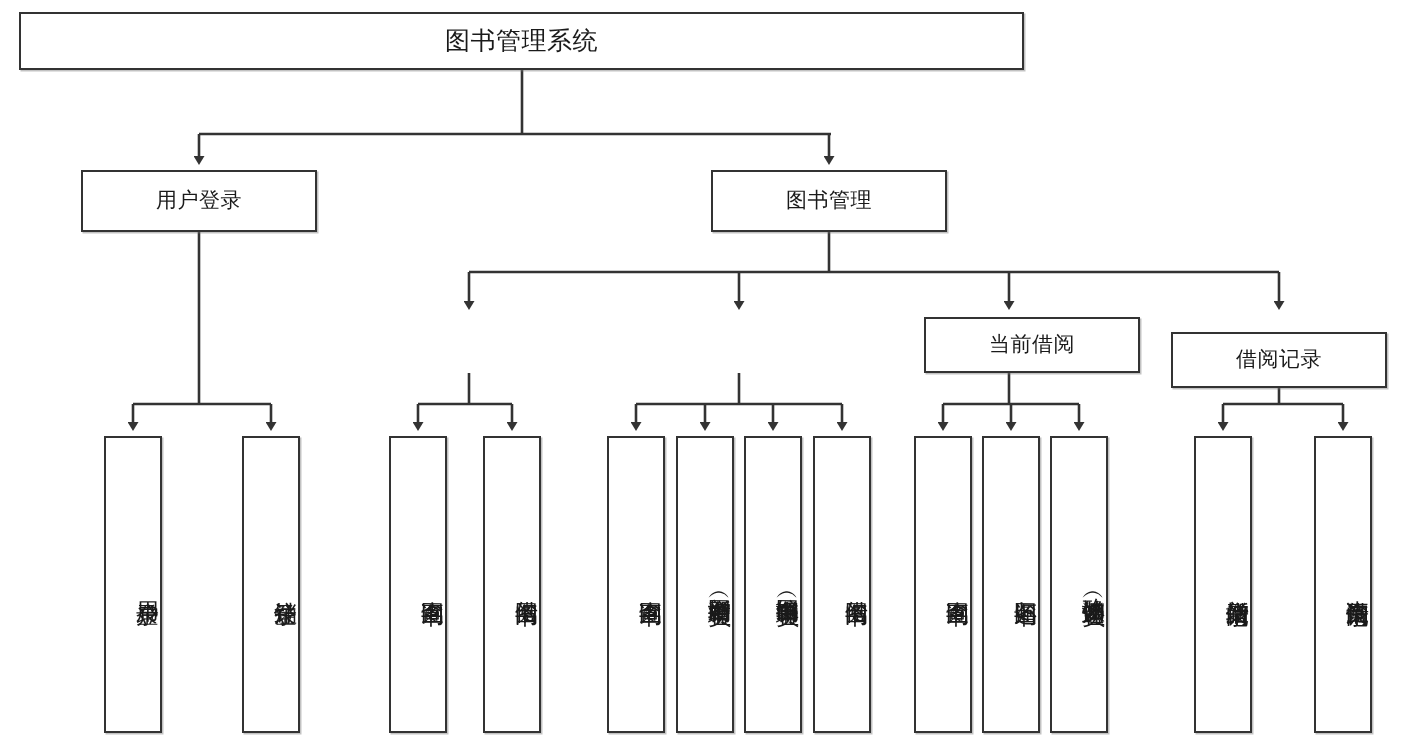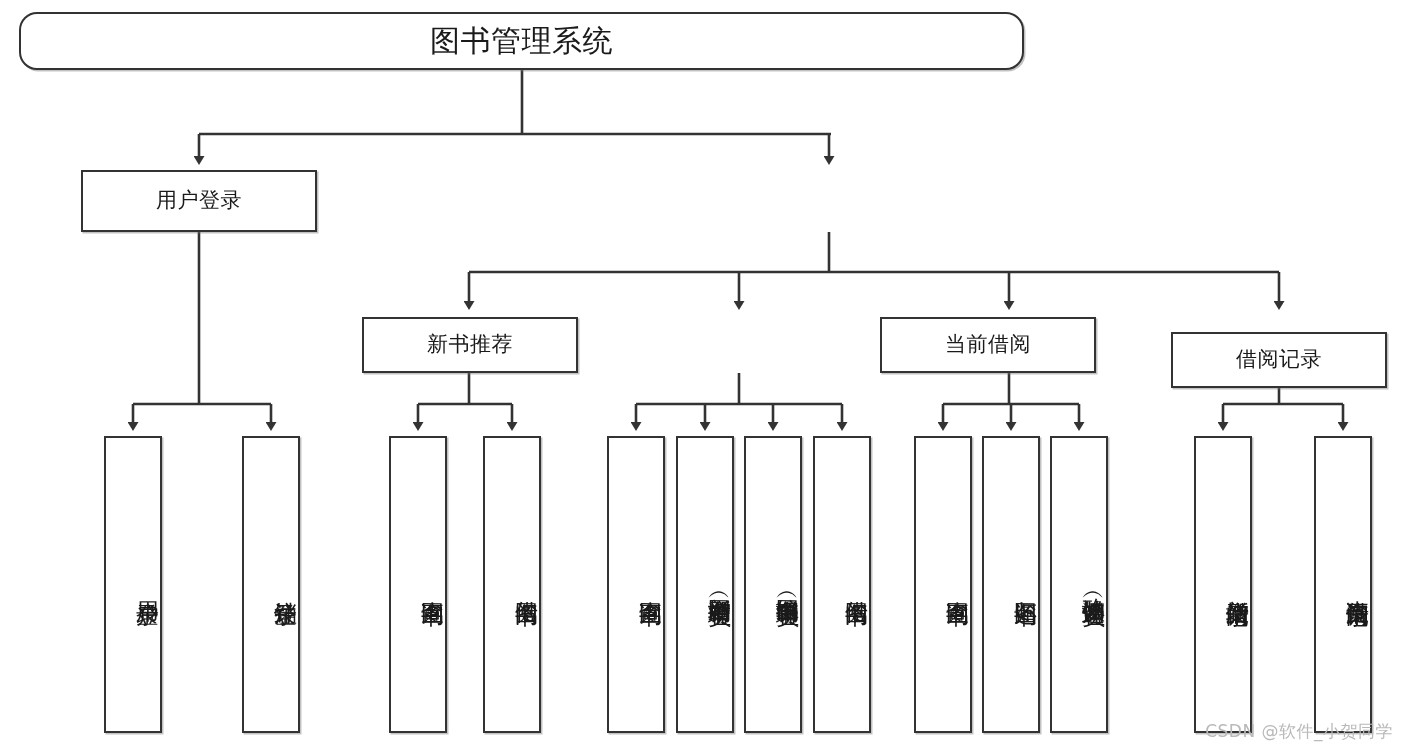--- a/index.html
+++ b/index.html
@@ -38,22 +38,21 @@
     text-align: center;
     box-shadow: 1.5px 1.5px 0 rgba(120,120,120,0.45);
     z-index: 2;
   }
   .node-h {
     font-size: 21px;
     line-height: 1.2;
     letter-spacing: 0.5px;
   }
   .node-root {
-    font-size: 30px;
-    border-radius: 18px;
+    font-size: 25px;
   }
   .node-v {
     writing-mode: vertical-rl;
     text-orientation: upright;
     font-size: 23px;
     line-height: 1.12;
     letter-spacing: 1px;
     padding: 4px 0;
     align-items: flex-start;
     justify-content: center;
@@ -129,25 +128,25 @@
     </g>
   </svg>
 
   <div class="node node-h node-root" style="left:19px; top:12px; width:1005px; height:58px;">
     <span>图书管理系统</span>
   </div>
 
   <div class="node node-h" style="left:81px; top:170px; width:236px; height:62px;">
     <span>用户登录</span>
   </div>
+  <div class="node node-h" style="left:711px; top:170px; width:236px; height:62px;">
+    <span>图书管理</span>
+  </div>
 
-  <div class="node node-h" style="left:362px; top:317px; width:216px; height:56px;">
-    <span>新书推荐</span>
-  </div>
-  <div class="node node-h" style="left:880px; top:317px; width:216px; height:56px;">
+  <div class="node node-h" style="left:924px; top:317px; width:216px; height:56px;">
     <span>当前借阅</span>
   </div>
   <div class="node node-h" style="left:1171px; top:332px; width:216px; height:56px;">
     <span>借阅记录</span>
   </div>
 
   <div class="node node-v" style="left:104px; top:436px; width:58px; height:297px;">
     <span class="vtext">用户登录</span>
   </div>
   <div class="node node-v" style="left:242px; top:436px; width:58px; height:297px;">
@@ -184,15 +183,14 @@
     <span class="vtext">确认归还（管理员）</span>
   </div>
 
   <div class="node node-v" style="left:1194px; top:436px; width:58px; height:297px;">
     <span class="vtext">新增借阅记录</span>
   </div>
   <div class="node node-v" style="left:1314px; top:436px; width:58px; height:297px;">
     <span class="vtext">查询借阅记录</span>
   </div>
 
-  <div id="watermark">CSDN @软件_小贺同学</div>
 
 </div>
 
 </body></html>

